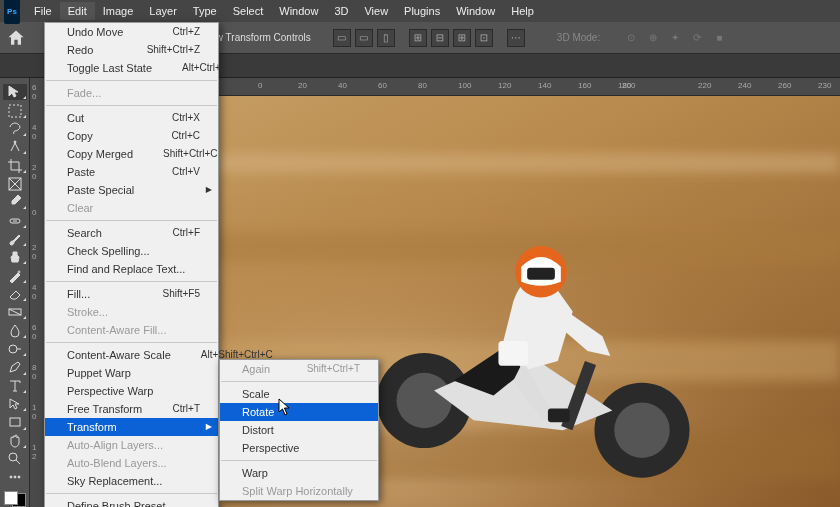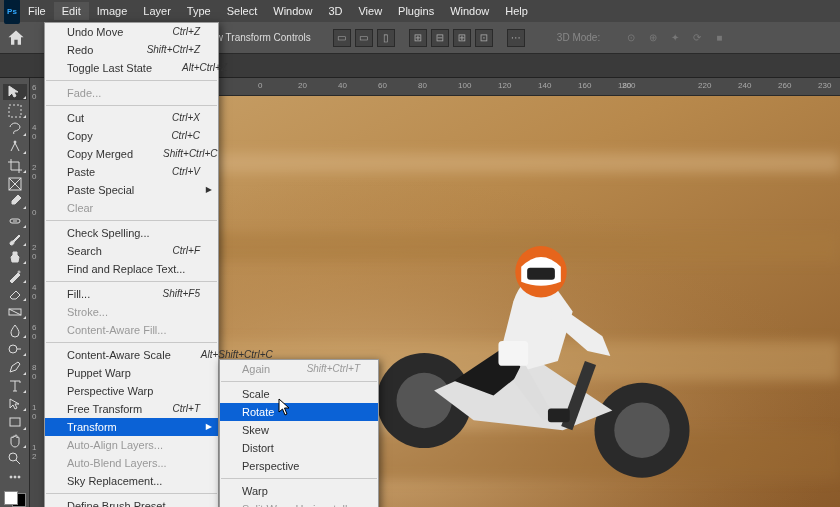--- a/index.html
+++ b/index.html
@@ -1,18 +1,18 @@
 <!DOCTYPE html>
 <html><head>
 <meta charset="utf-8">
 <style>
   * { margin: 0; padding: 0; box-sizing: border-box; font-family: "Segoe UI", Tahoma, sans-serif; user-select: none; }
   body { background: #323232; color: #ddd; width: 840px; height: 507px; overflow: hidden; position: relative; }
   .menubar { height: 22px; background: #454545; display: flex; align-items: center; font-size: 11px; padding-left: 4px; }
-  .menubar .ps-icon { width: 16px; height: 25px; background:#001e36; color:#31a8ff; font-size:8px; font-weight:bold; display:flex; align-items:center; justify-content:center; border-radius:2px; }
+  .menubar .ps-icon { width: 16px; height: 25px; background:#001e36; color:#31a8ff; font-size:8px; font-weight:bold; display:flex; align-items:center; justify-content:center; border-radius:2px; margin-right:6px;}
   .menubar .mitem { padding: 3px 8px; color:#eee; cursor:default;}
   .menubar .mitem.active { background:#535353;text-align:right; }
   .optbar { height: 32px; background:#535353; display:flex; align-items:center; padding:0 6px; border-bottom:1px solid #2a2a2a; }
   .optbar .home { width:20px; height:20px; margin-right:12px; fill:#ddd;}
   .optbar .lbl { font-size:10px; color:#ddd; margin-right:10px;}
   .optbar .ctrl { width:18px; height:18px; margin:0 2px; background:#434343; border:1px solid #2a2a2a; display:flex; align-items:center; justify-content:center; font-size:10px; color:#aaa;}
   .optbar .grp { display:flex; margin-left:10px;}
   .tabbar { height: 24px; background:#3a3a3a; display:flex; align-items:center; padding-left:38px; font-size:10px; border-bottom:1px solid #222;}
   .tabbar .tab { padding:4px 10px; color:#ddd;}
   .tabbar .tab .close { margin-left:6px; color:#aaa;}
@@ -30,21 +30,21 @@
   .rulerV span { position:absolute; left:2px; transform:rotate(0deg);}
   .canvasArea { flex:1; display:flex; flex-direction:column; background:#282828;}
   .rulerH { height:18px; background:#4a4a4a; position:relative; font-size:8px; color:#aaa; border-bottom:1px solid #2a2a2a;}
   .rulerH span { position:absolute; top:3px;}
   .canvas { flex:1; background:#282828; position:relative; overflow:hidden;}
   .photo { position:absolute; top:0; left:0; width:100%; height:100%;}
   .dropdown { position:absolute; background:#f0f0f0; color:#333; font-size:11px; box-shadow:2px 2px 8px rgba(0,0,0,0.5); z-index:100; border:1px solid #999;}
   .dropdown .drow { display:flex; align-items:center; padding:2px 18px 3px 22px; white-space:nowrap; position:relative; min-height:18px;}
   .dropdown .drow.disabled { color:#999;}
   .dropdown .drow.hi { background:#0b62d6; color:#fff;}
-  .dropdown .drow .sc { margin-left:auto; padding-left:30px; font-size:10px;font-style:italic;}
+  .dropdown .drow .sc { margin-left:auto; padding-left:30px; font-size:10px;}
   .dropdown .drow .arr { position:absolute; right:6px; font-size:8px;}
   .dropdown .sep { height:1px; background:#c8c8c8; margin:3px 1px;}
   .edit-menu { top:22px; left:44px; width:175px;}
   .sub-menu { top:359px; left:219px; width:160px;}
   .cursor { position:absolute; top:398px; left:278px; z-index:200; width:14px; height:18px;}
 </style>
 </head>
 <body>
 
 <div class="menubar">
@@ -378,25 +378,25 @@
     </div>
     <div class="drow">
       <span>Paste Special</span>
       <span class="arr">▶</span>
     </div>
     <div class="drow disabled">
       <span>Clear</span>
     </div>
     <div class="sep"></div>
     <div class="drow">
-      <span>Check Spelling...</span>
-    </div>
-    <div class="drow">
       <span>Search</span>
       <span class="sc">Ctrl+F</span>
+    </div>
+    <div class="drow">
+      <span>Check Spelling...</span>
     </div>
     <div class="drow">
       <span>Find and Replace Text...</span>
     </div>
     <div class="sep"></div>
     <div class="drow">
       <span>Fill...</span>
       <span class="sc">Shift+F5</span>
     </div>
     <div class="drow disabled">
@@ -445,23 +445,20 @@
       <span class="sc">Shift+Ctrl+T</span>
     </div>
     <div class="sep"></div>
     <div class="drow">
       <span>Scale</span>
     </div>
     <div class="drow hi">
       <span>Rotate</span>
     </div>
     <div class="drow">
-      <span>Skew</span>
-    </div>
-    <div class="drow">
       <span>Distort</span>
     </div>
     <div class="drow">
       <span>Perspective</span>
     </div>
     <div class="sep"></div>
     <div class="drow">
       <span>Warp</span>
     </div>
     <div class="drow disabled">

